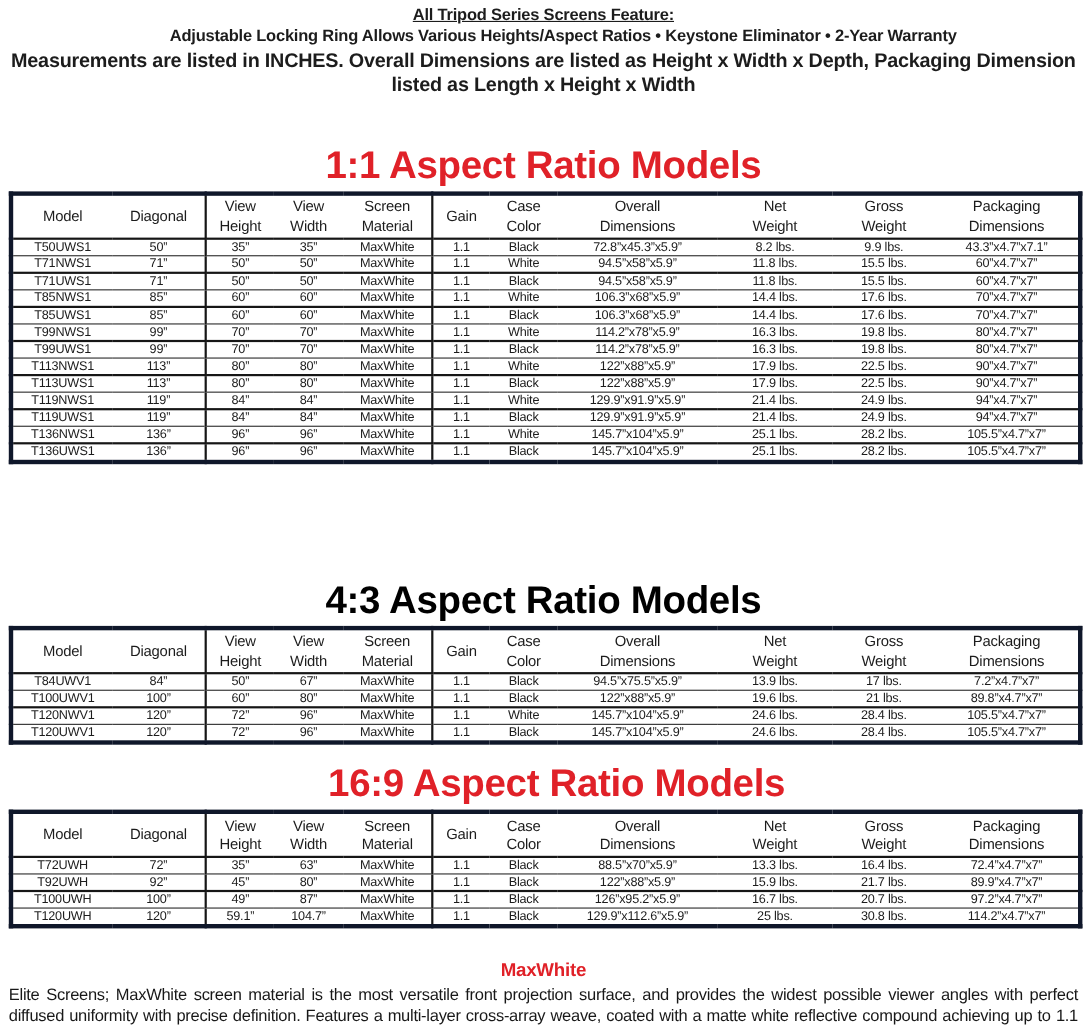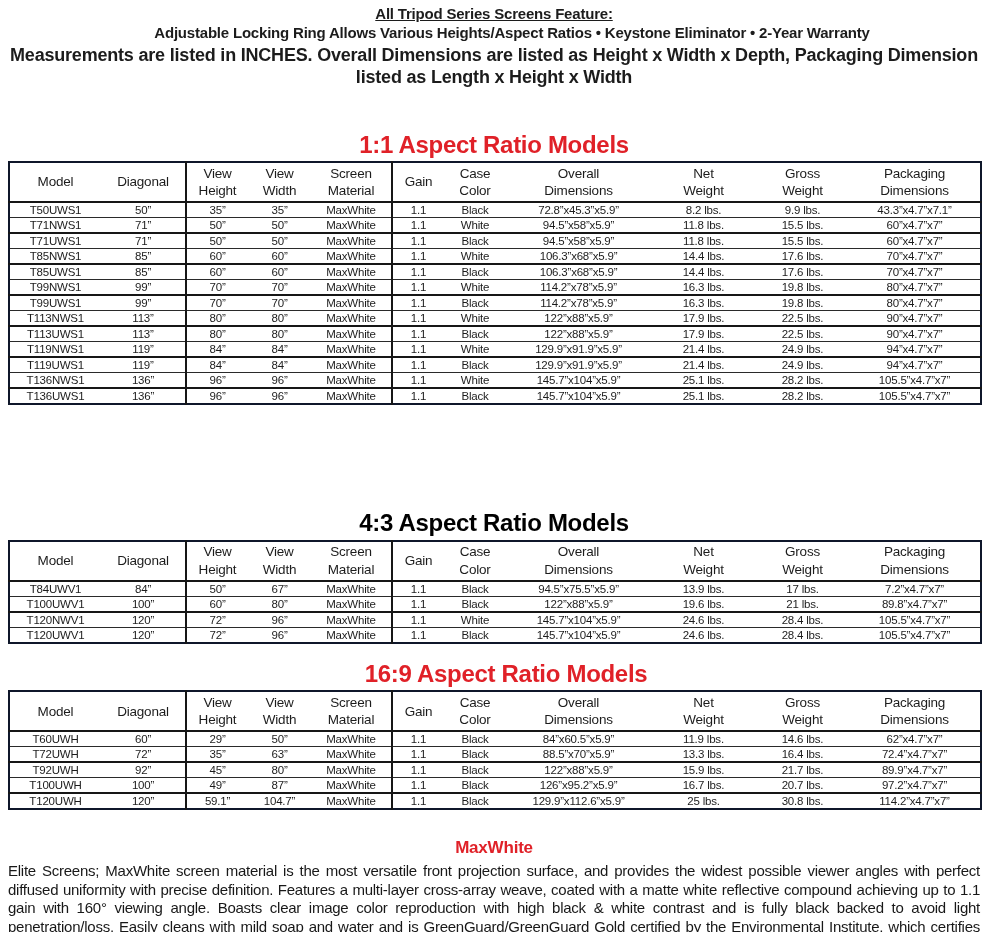--- a/index.html
+++ b/index.html
@@ -13,31 +13,31 @@
 
   
   .top-header{padding-top:5px;text-align:center;line-height:1.22;}
   .top-line1{font-size:15px;font-weight:bold;letter-spacing:-0.2px;text-decoration:underline;}
   .top-line2{font-size:15px;font-weight:bold;letter-spacing:-0.2px;margin-top:1px;padding-left:36px;}
   .top-line3{font-size:18px;font-weight:bold;letter-spacing:-0.2px;margin-top:2px;}
 
   
   .section-title{
     margin:0;text-align:center;font-weight:bold;
-    font-size:24px;line-height:1.15;letter-spacing:-0.3px;
+    font-size:35px;line-height:1.15;letter-spacing:-0.3px;
   }
   #title-0{margin-top:42px;}
   #title-1{margin-top:104px;}
   #title-2{margin-top:10px;padding-left:24px;}
 
   
   table.spec{
     border-collapse:collapse;table-layout:fixed;
     width:972px;margin:3px 0 16px 8px;
-    border:2px solid #0f172a;
+    border:4px solid #0f172a;
   }
   table.spec th{
     font-size:13.5px;font-weight:normal;letter-spacing:-0.2px;
     height:38px;vertical-align:middle;text-align:center;
     white-space:pre-line;line-height:1.3;padding:0;
     border-bottom:2px solid #161616;
   }
   table.spec td{
     font-size:11.5px;letter-spacing:-0.2px;
     height:14px;line-height:14px;padding:0 2px;
@@ -411,33 +411,20 @@
           <th>Net
 Weight</th>
           <th>Gross
 Weight</th>
           <th>Packaging
 Dimensions</th>
         </tr>
       </thead>
     <tbody>
         <tr>
-          <td>T60UWH</td>
-          <td>60”</td>
-          <td>29”</td>
-          <td>50”</td>
-          <td>MaxWhite</td>
-          <td>1.1</td>
-          <td>Black</td>
-          <td>84”x60.5”x5.9”</td>
-          <td>11.9 lbs.</td>
-          <td>14.6 lbs.</td>
-          <td>62”x4.7”x7”</td>
-        </tr>
-        <tr>
           <td>T72UWH</td>
           <td>72”</td>
           <td>35”</td>
           <td>63”</td>
           <td>MaxWhite</td>
           <td>1.1</td>
           <td>Black</td>
           <td>88.5”x70”x5.9”</td>
           <td>13.3 lbs.</td>
           <td>16.4 lbs.</td>

